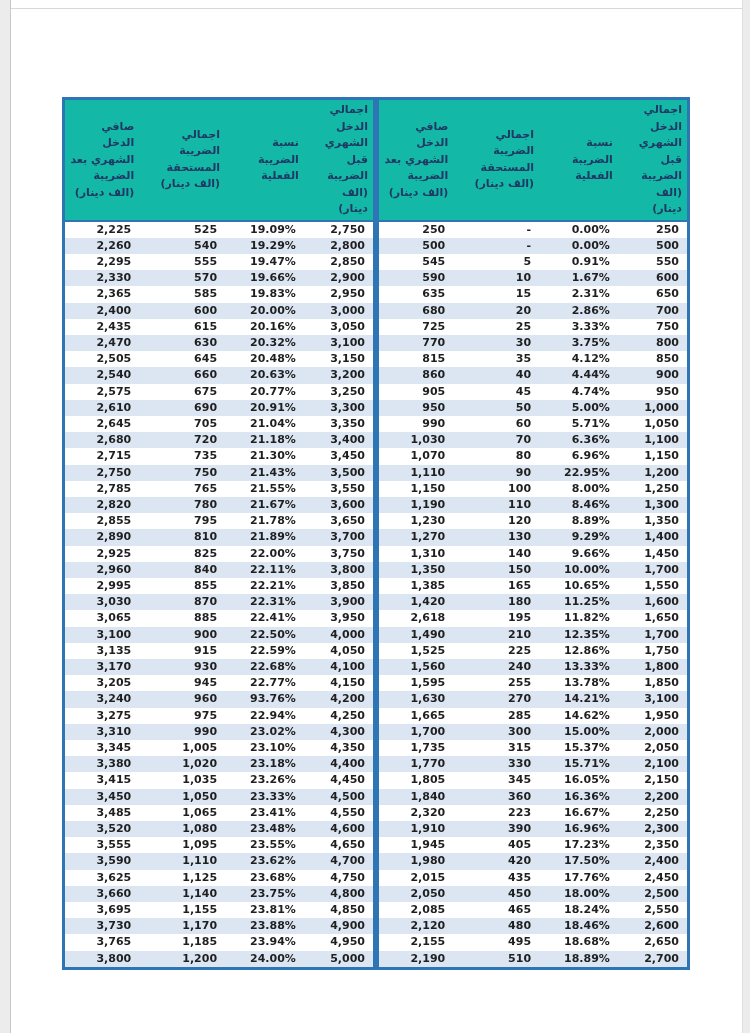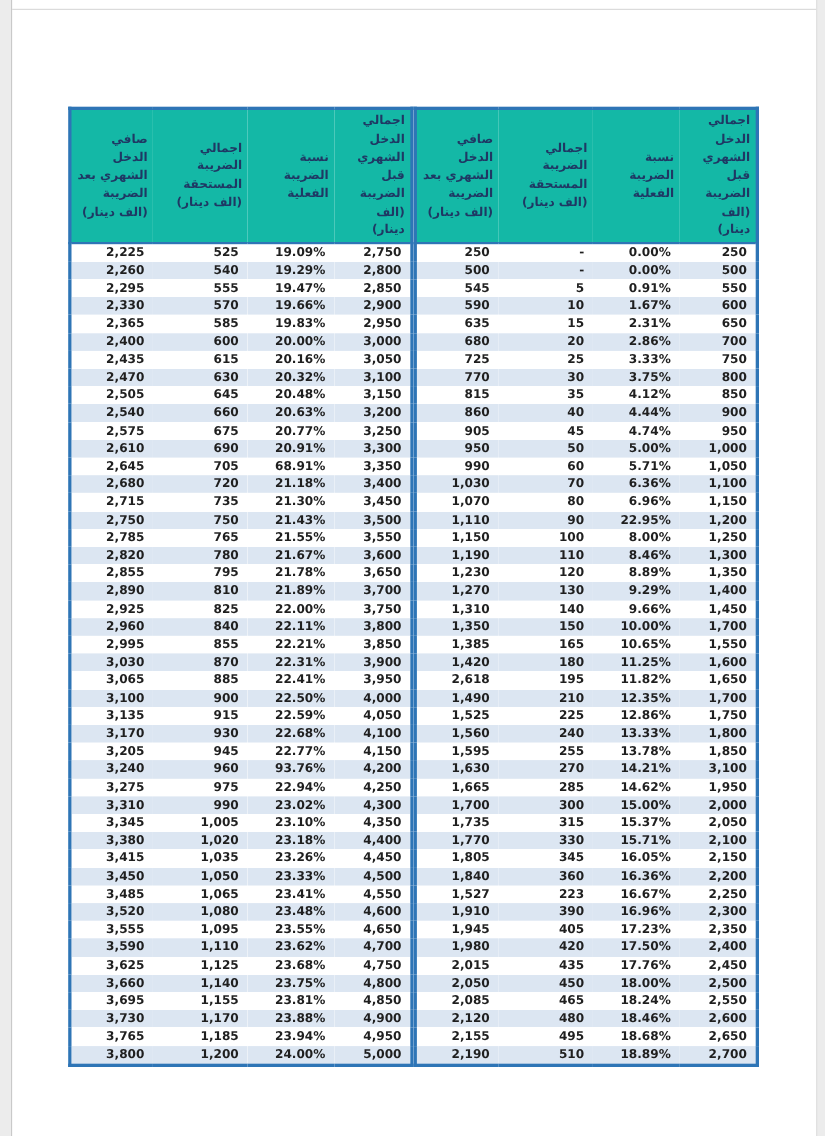--- a/index.html
+++ b/index.html
@@ -283,21 +283,21 @@
         <tr>
           <td>2,200</td>
           <td>16.36%</td>
           <td>360</td>
           <td>1,840</td>
         </tr>
         <tr>
           <td>2,250</td>
           <td>16.67%</td>
           <td>223</td>
-          <td>1,527</td>
+          <td>2,320</td>
         </tr>
         <tr>
           <td>2,300</td>
           <td>16.96%</td>
           <td>390</td>
           <td>1,910</td>
         </tr>
         <tr>
           <td>2,350</td>
           <td>17.23%</td>
@@ -432,21 +432,21 @@
           <td>2,575</td>
         </tr>
         <tr>
           <td>3,300</td>
           <td>20.91%</td>
           <td>690</td>
           <td>2,610</td>
         </tr>
         <tr>
           <td>3,350</td>
-          <td>68.91%</td>
+          <td>21.04%</td>
           <td>705</td>
           <td>2,645</td>
         </tr>
         <tr>
           <td>3,400</td>
           <td>21.18%</td>
           <td>720</td>
           <td>2,680</td>
         </tr>
         <tr>

